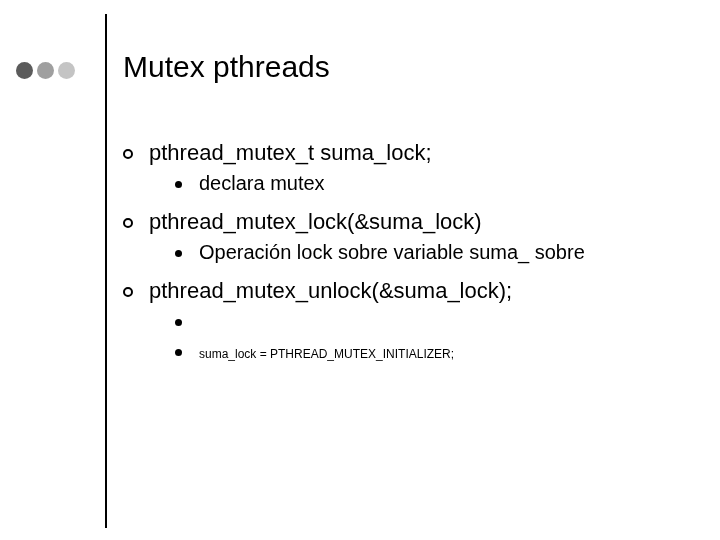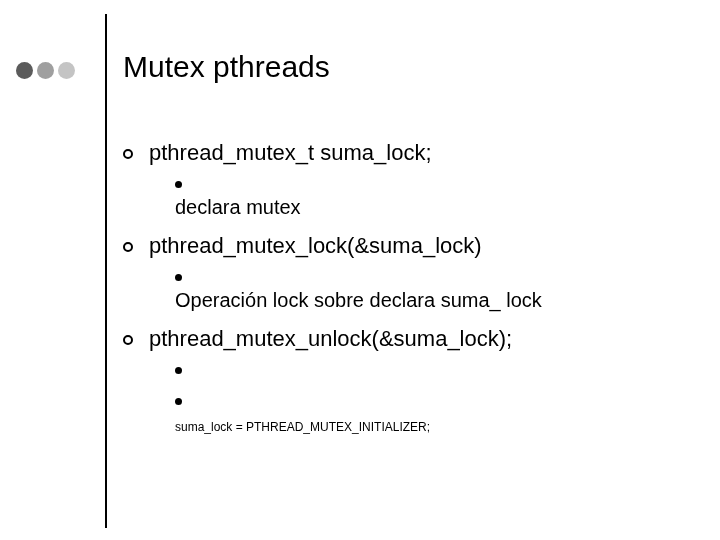--- a/index.html
+++ b/index.html
@@ -60,21 +60,20 @@
   .l1 .bullet {
     flex: 0 0 26px;
     font-size: 20px;
     line-height: 22px;
   }
   .l2 {
     font-size: 20px;
     margin: 4px 0 14px 52px;
     display: flex;
     align-items: flex-start;
-    flex-direction: column;
   }
   .l2.small {
     font-size: 12px;
   }
   .l2 .bullet {
     flex: 0 0 24px;
   }
   .disc {
     display: inline-block;
     width: 7px;
@@ -120,21 +119,21 @@
       <span class="bullet"><span class="disc"></span></span>
       <span>declara mutex</span>
     </div>
 
     <div class="l1">
       <span class="bullet"><span class="ring"></span></span>
       <span>pthread_mutex_lock(&amp;suma_lock)</span>
     </div>
     <div class="l2">
       <span class="bullet"><span class="disc"></span></span>
-      <span>Operación lock sobre declara suma_ lock</span>
+      <span>Operación lock sobre variable suma_ sobre</span>
     </div>
 
     <div class="l1">
       <span class="bullet"><span class="ring"></span></span>
       <span>pthread_mutex_unlock(&amp;suma_lock);</span>
     </div>
     <div class="l2">
       <span class="bullet"><span class="disc"></span></span>
     </div>
     <div class="l2 small">

